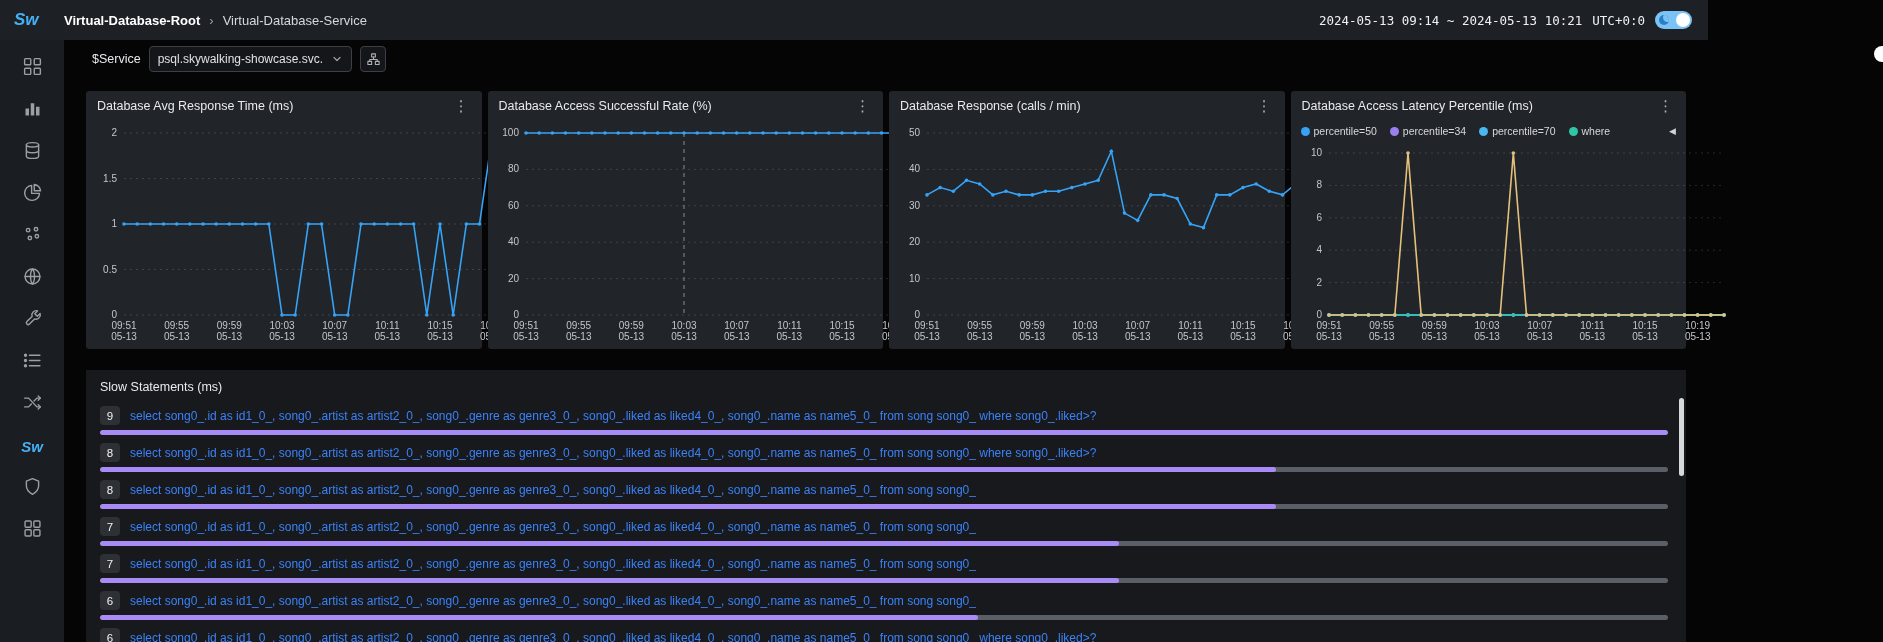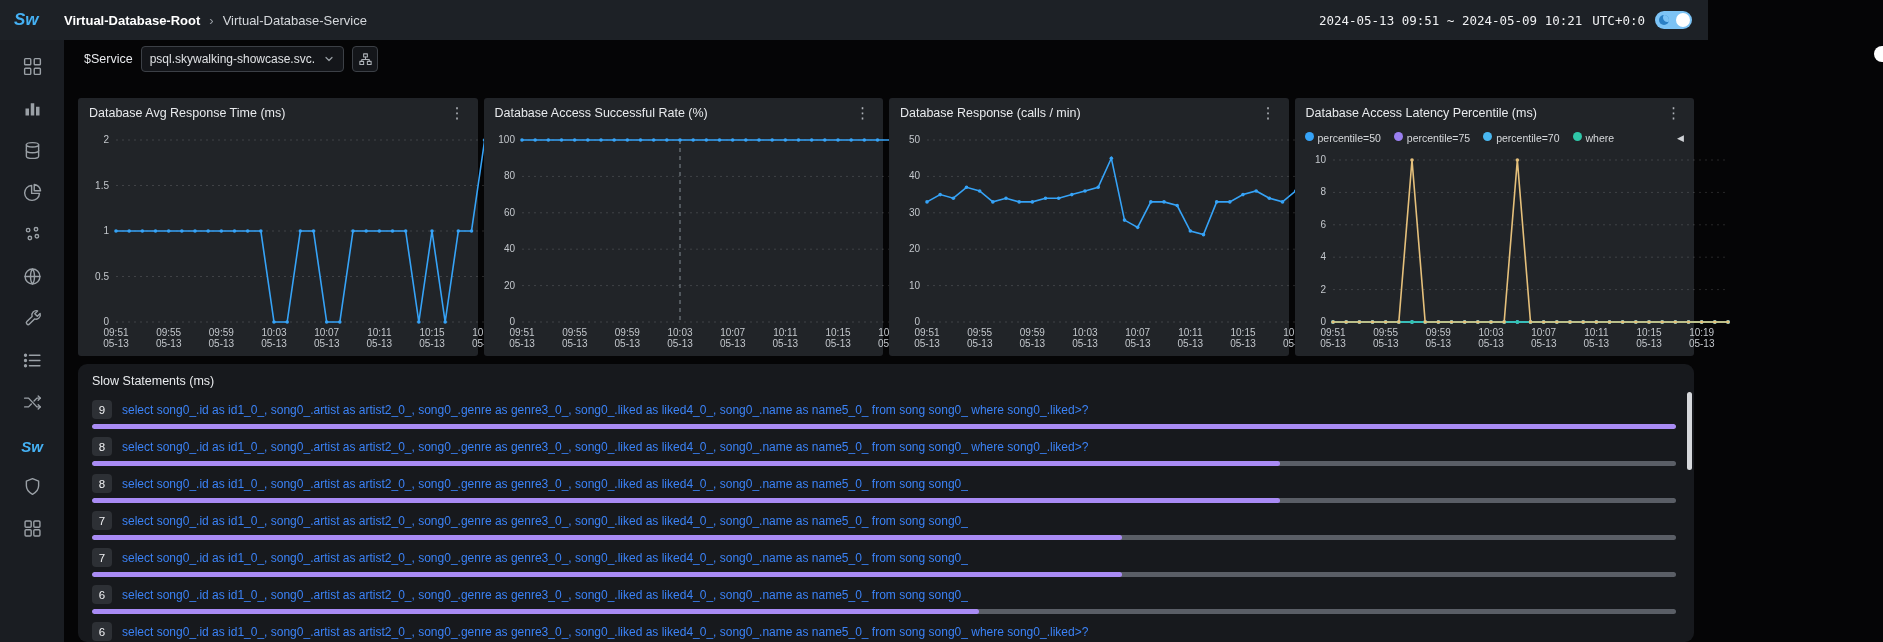--- a/index.html
+++ b/index.html
@@ -26,51 +26,51 @@
 
   
   .body{display:flex;flex:1;min-height:0}
   .sidebar{width:64px;background:#1a1d22;display:flex;flex-direction:column;align-items:center;
     padding-top:8px;gap:2px;flex-shrink:0}
   .side-item{width:46px;height:40px;display:flex;align-items:center;justify-content:center;
     color:#9aa0a6;cursor:pointer;border-radius:4px}
   .side-item svg{width:21px;height:21px}
   .side-item .sw-text{color:#45b1f4;font-weight:bold;font-size:15px;font-style:italic}
 
-  .main{flex:1;min-width:0;display:flex;flex-direction:column;padding:0 14px;background:#050506}
+  .main{flex:1;min-width:0;display:flex;flex-direction:column;padding:0 22px;background:#050506}
 
   
   .toolbar{height:38px;display:flex;align-items:center;gap:8px;padding:6px 6px}
   .service-label{font-size:12.5px;color:#e8eaed}
   .select{height:26px;min-width:180px;background:#14161a;border:1px solid #3c4046;border-radius:4px;
     display:flex;align-items:center;justify-content:space-between;gap:8px;padding:0 8px;
     font-size:12px;color:#dfe1e4;cursor:pointer}
   .select svg{width:12px;height:12px;color:#9aa0a6}
   .icon-btn{width:26px;height:26px;border:1px solid #3c4046;border-radius:4px;background:#14161a;
     display:flex;align-items:center;justify-content:center;color:#aeb2b8;cursor:pointer}
   .icon-btn svg{width:15px;height:15px}
   .float-dot{position:absolute;left:1874px;top:46px;width:16px;height:16px;border-radius:50%;
     background:#ffffff;cursor:pointer;z-index:5}
 
   
-  .charts-row{display:flex;gap:6px;margin-top:20px;height:258px}
+  .charts-row{display:flex;gap:6px;margin-top:13px;height:258px}
   .chart-card{flex:1;background:#212428;border-radius:3px;display:flex;flex-direction:column;min-width:0}
   .card-head{height:30px;display:flex;align-items:center;justify-content:space-between;
     padding:0 11px;font-size:12.5px;color:#e8eaed;flex-shrink:0}
   .card-title{white-space:nowrap;overflow:hidden;text-overflow:ellipsis}
   .kebab{color:#aeb2b8;font-size:15px;cursor:pointer;padding:0 2px;flex-shrink:0}
   .legend{display:flex;align-items:center;gap:13px;padding:0 10px;height:20px;font-size:10.5px;
     color:#d7d9dc;flex-shrink:0;overflow:hidden}
-  .legend-item{display:flex;align-items:flex-start;cursor:pointer;white-space:nowrap}
+  .legend-item{display:flex;align-items:center;cursor:pointer;white-space:nowrap}
   .legend .dot{width:9px;height:9px;border-radius:50%;display:inline-block;margin-right:4px}
   .legend .arrow{margin-left:auto;color:#cfd2d6;font-size:9px;cursor:pointer}
   .plot{flex:1;min-height:0}
 
   
-  .slow-panel{margin-top:8px;background:#17191d;border-radius:9px;flex:1;min-height:0;
+  .slow-panel{margin-top:21px;background:#17191d;border-radius:1px;flex:1;min-height:0;
     padding:10px 14px 0 14px;position:relative;overflow:hidden}
   .slow-title{font-size:12.5px;color:#e8eaed;margin-bottom:12px}
   .stmt-row{margin-bottom:8px}
   .stmt-line{display:flex;align-items:center;gap:10px;margin-bottom:5px}
   .badge{min-width:20px;height:19px;border-radius:4px;background:#2d3035;color:#f0f1f3;
     font-size:11.5px;display:flex;align-items:center;justify-content:center;padding:0 5px;flex-shrink:0}
   .stmt-text{font-size:12px;color:#3b82f6;white-space:nowrap;overflow:hidden;text-overflow:ellipsis}
   .bar{height:5px;border-radius:3px;background:#5a5e66;position:relative;overflow:hidden;margin-right:4px}
   .bar-fill{position:absolute;left:0;top:0;bottom:0;background:#a98bf5;border-radius:3px}
   .scroll-thumb{position:absolute;right:2px;top:28px;width:5px;height:78px;background:#d6d8db;
@@ -82,21 +82,21 @@
 <div class="app">
 
   <header class="header">
     <div class="logo">Sw</div>
     <nav class="breadcrumb">
       <span class="crumb-root">Virtual-Database-Root</span>
       <span class="crumb-sep">›</span>
       <span class="crumb-service">Virtual-Database-Service</span>
     </nav>
     <div class="header-right">
-      <span class="time-range">2024-05-13 09:51 ~ 2024-05-09 10:21</span>
+      <span class="time-range">2024-05-13 09:14 ~ 2024-05-13 10:21</span>
       <span class="utc">UTC+0:0</span>
       <div class="toggle">
         <span class="moon"></span>
         <span class="knob"></span>
       </div>
     </div>
   </header>
 
   <div class="body">
     <aside class="sidebar" id="sidebar">
@@ -411,21 +411,21 @@
             <span class="card-title">Database Access Latency Percentile (ms)</span>
             <span class="kebab">⋮</span>
           </div>
           <div class="legend" id="legend-3">
               <span class="legend-item">
                 <span class="dot" style="background: rgb(54, 163, 247);"></span>
                 <span>percentile=50</span>
               </span>
               <span class="legend-item">
                 <span class="dot" style="background: rgb(154, 127, 240);"></span>
-                <span>percentile=75</span>
+                <span>percentile=34</span>
               </span>
               <span class="legend-item">
                 <span class="dot" style="background: rgb(73, 183, 240);"></span>
                 <span>percentile=70</span>
               </span>
               <span class="legend-item">
                 <span class="dot" style="background: rgb(47, 198, 168);"></span>
                 <span>where</span>
               </span>
               <span class="arrow">◀</span>

